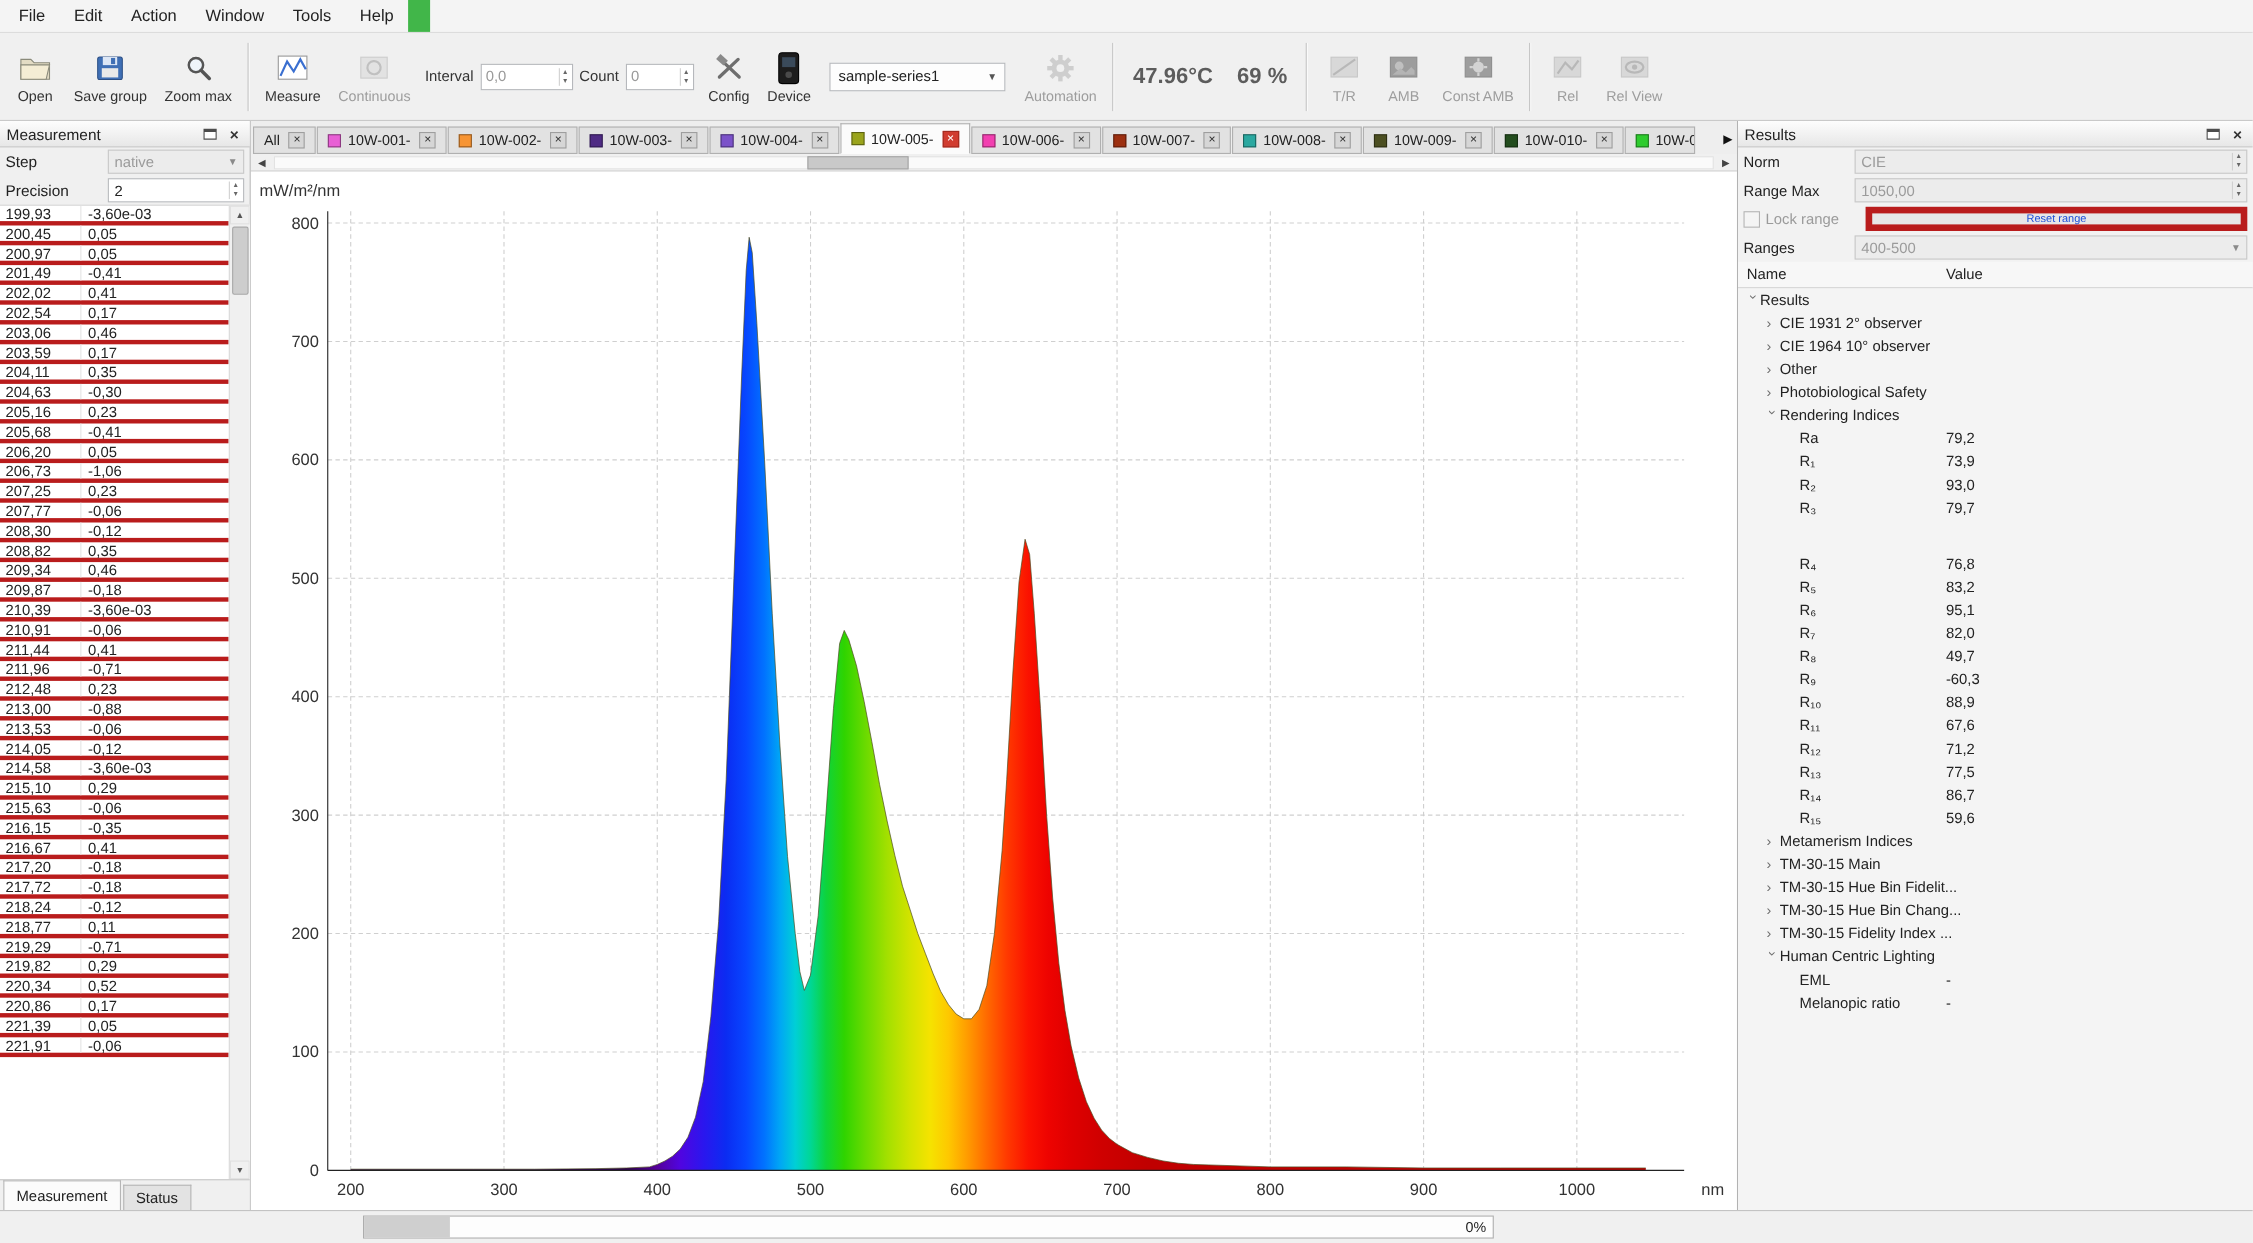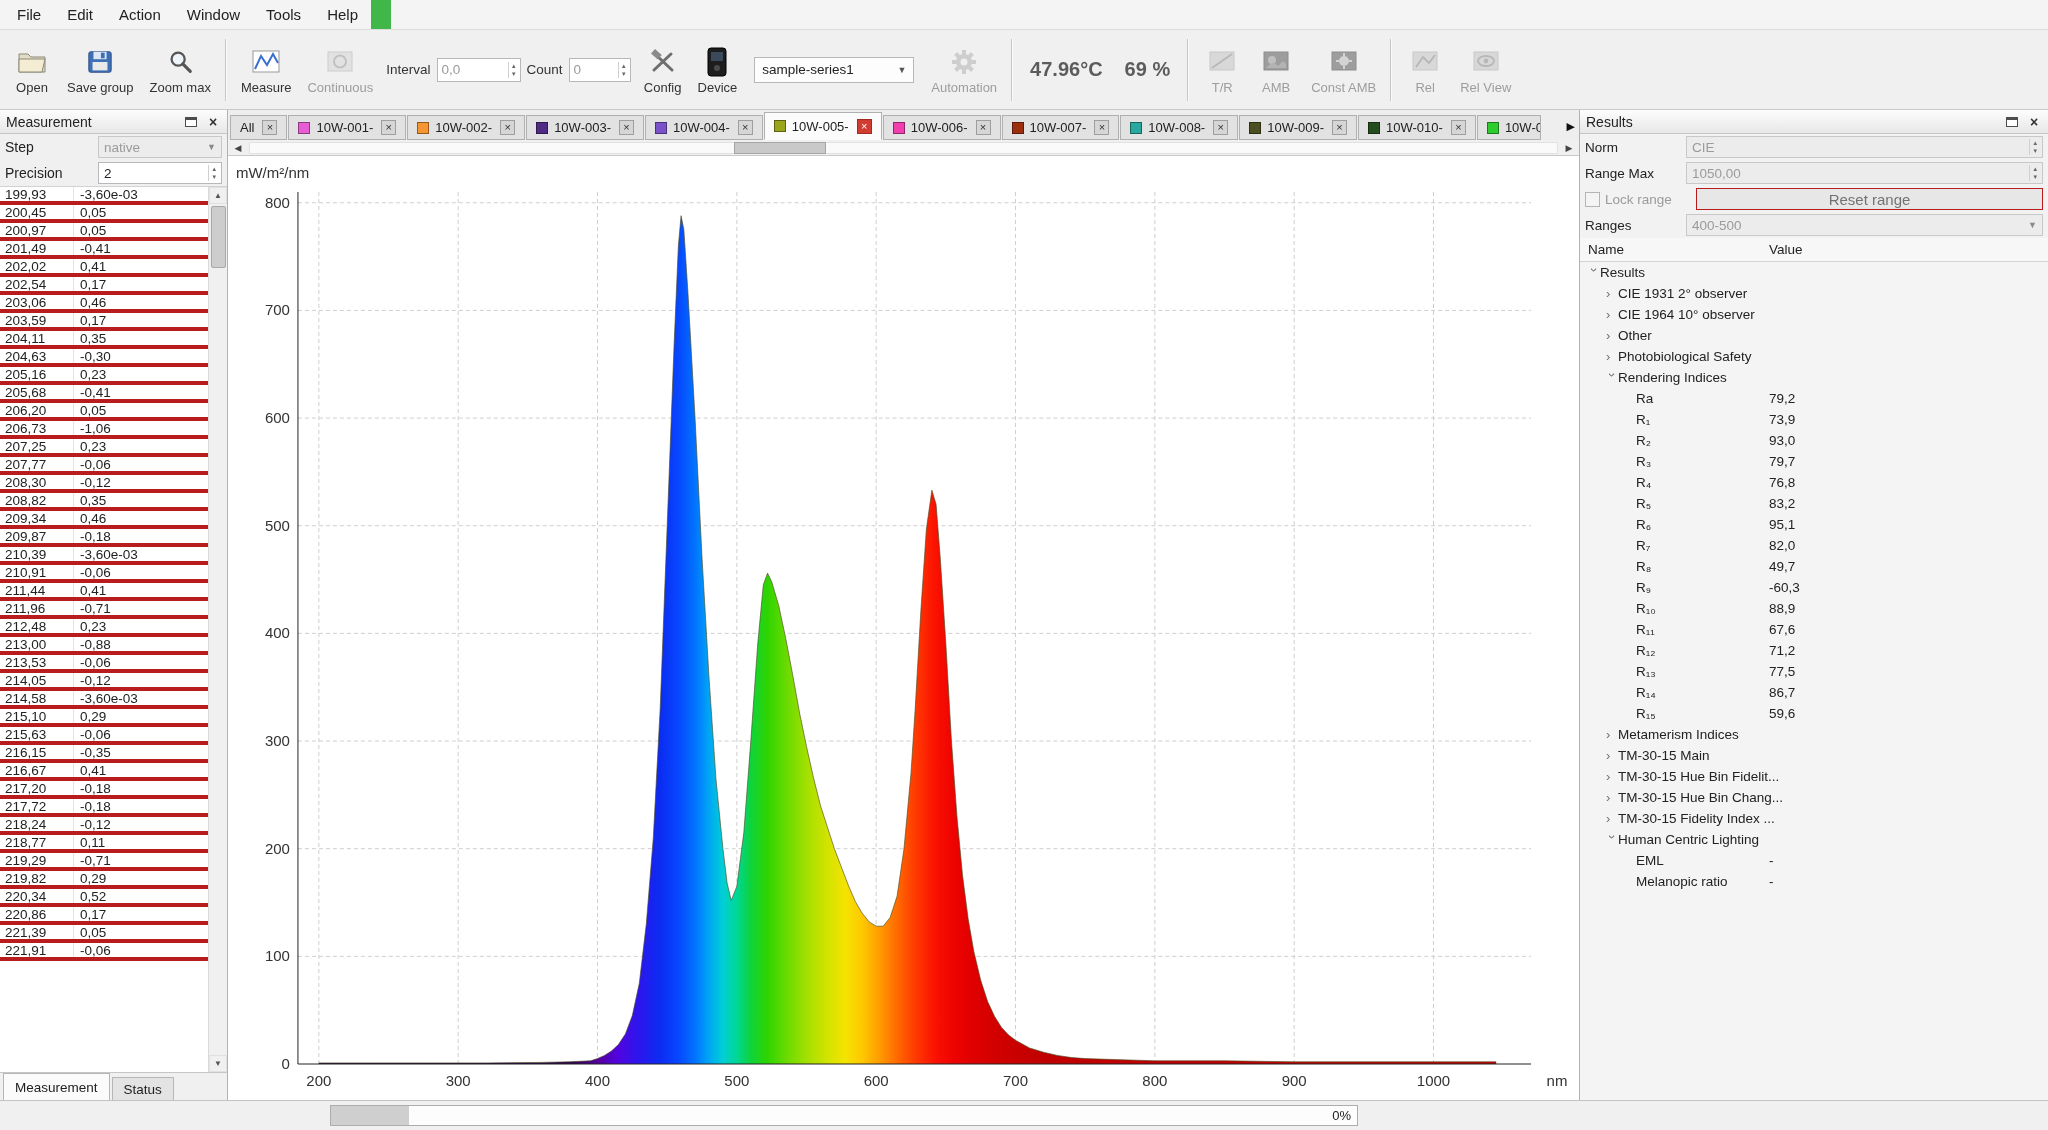--- a/index.html
+++ b/index.html
@@ -77,21 +77,21 @@
   .hs-track{flex:1;height:12px;background:#fafafa;border:1px solid #e2e2e2;position:relative;margin:0 2px}
   .hs-thumb{position:absolute;left:37%;top:-1px;width:92px;height:12px;background:#c9c9c9;border:1px solid #a5a5a5}
 
   .chart-wrap{flex:1;min-height:0;background:#ffffff}
   #chart-svg{width:100%;height:100%;display:block}
 
   
   .rp-label{width:96px;font-size:13.5px}
   .check{width:15px;height:15px;border:1px solid #b4b4b4;background:#f4f4f4;flex:0 0 15px}
   .check-label{color:#9b9b9b;font-size:13.5px;width:86px}
-  .flat-btn{flex:1;height:22px;display:flex;align-items:center;justify-content:center;background:#e7e7e7;border:1px solid #b91c1c;color:#737373;font-size:15px}
+  .flat-btn{flex:1;height:22px;display:flex;align-items:center;justify-content:center;background:#e7e7e7;border:6px solid #b91c1c;color:#1d4ed8;font-size:10px}
   .tbl-head{height:24px;flex:0 0 24px;display:flex;align-items:center;border-bottom:1px solid #d4d4d4;background:#f7f7f7;font-size:13.5px;position:relative}
   .th-name{padding-left:8px}
   .th-value{position:absolute;left:189px}
   .results-tree{flex:1;overflow:hidden;background:#f4f4f4}
   .trow{height:21px;display:flex;align-items:center;font-size:13.5px;position:relative}
   .chev{width:12px;display:inline-block;color:#707070;font-size:13px;line-height:1;transform-origin:45% 55%;flex:0 0 12px}
   .trow.expanded .chev{transform:rotate(90deg)}
   .tname{white-space:nowrap}
   .tvalue{position:absolute;left:189px;white-space:nowrap}
 
@@ -730,21 +730,21 @@
             <span class="tvalue">73,9</span>
           </div>
           <div class="trow" style="padding-left: 56px;">
             <span class="tname">R₂</span>
             <span class="tvalue">93,0</span>
           </div>
           <div class="trow" style="padding-left: 56px;">
             <span class="tname">R₃</span>
             <span class="tvalue">79,7</span>
           </div>
-          <div class="trow" style="padding-left: 56px;">
+          <div class="trow" style="padding-left: 56px; margin-top: 30px;">
             <span class="tname">R₄</span>
             <span class="tvalue">76,8</span>
           </div>
           <div class="trow" style="padding-left: 56px;">
             <span class="tname">R₅</span>
             <span class="tvalue">83,2</span>
           </div>
           <div class="trow" style="padding-left: 56px;">
             <span class="tname">R₆</span>
             <span class="tvalue">95,1</span>

